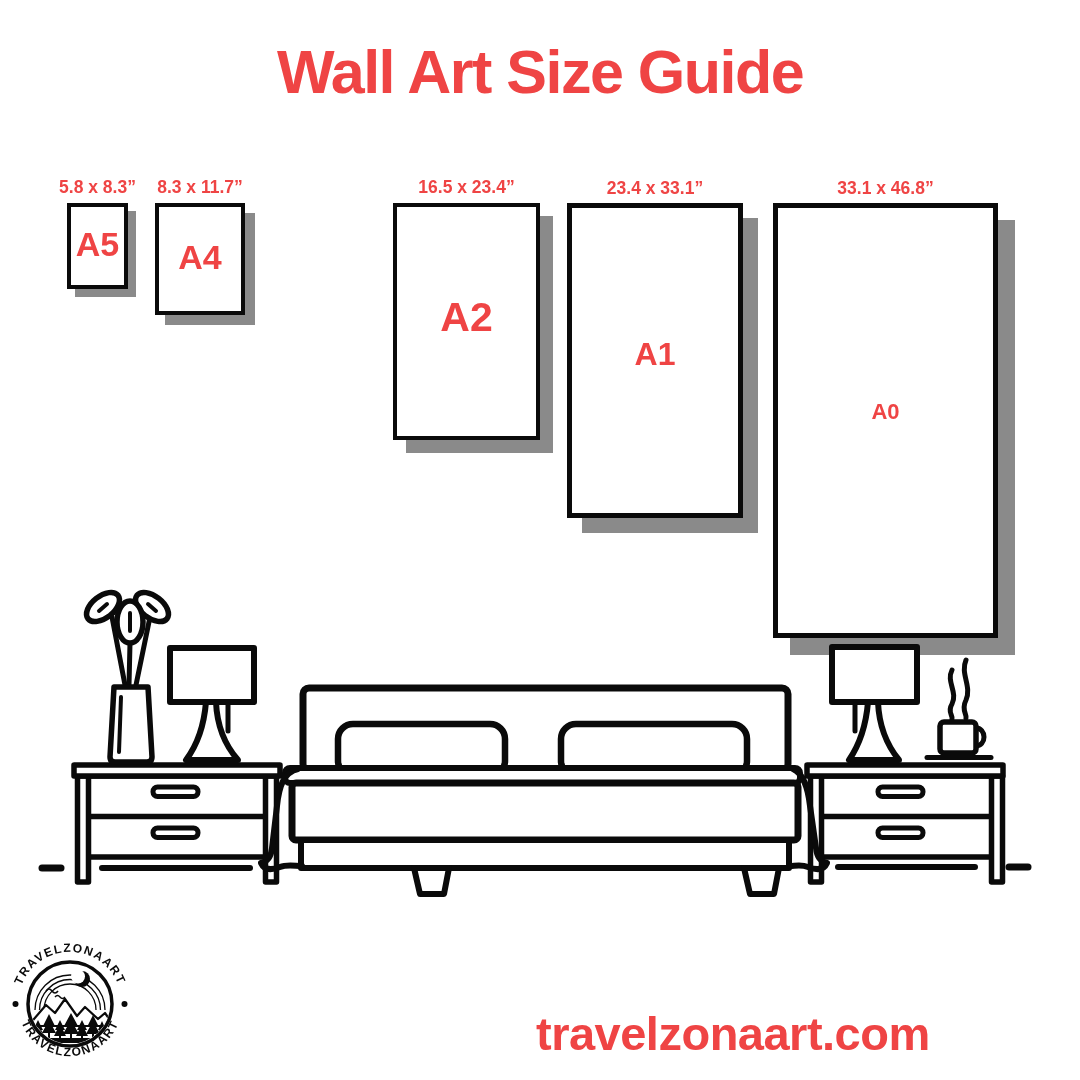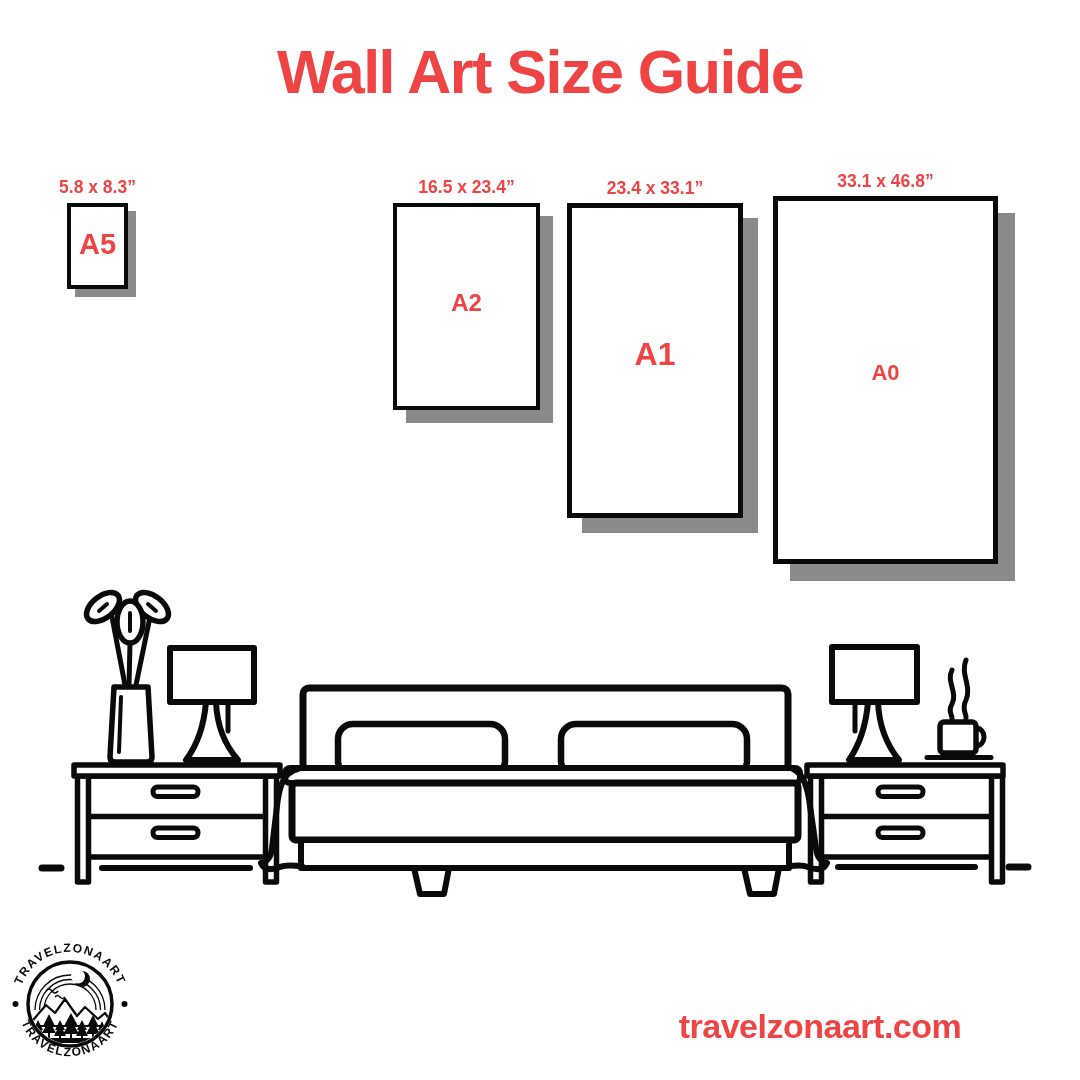--- a/index.html
+++ b/index.html
@@ -24,45 +24,49 @@
     position:absolute;top:48%;left:50%;transform:translate(-50%,-50%);
     font-weight:bold;line-height:1;
   }
   .scene{position:absolute;left:0;top:580px;width:1080px;height:330px;}
   .logo{position:absolute;left:2px;top:934px;width:140px;height:140px;}
   .logo text{
     font-family:"Liberation Sans",sans-serif;font-weight:bold;font-size:12px;
     letter-spacing:1.5px;fill:#0a0a0a;
   }
   .website{
-    position:absolute;top:1008px;left:560px;width:520px;text-align:center;
-    font-size:34px;font-weight:bold;letter-spacing:-0.5px;line-height:1.1;
+    position:absolute;top:1008px;left:536px;width:520px;text-align:left;
+    font-size:47px;font-weight:bold;letter-spacing:-0.5px;line-height:1.1;
   }
 </style>
 </head>
 <body>
 
 <div class="canvas">
 
   <div class="title">Wall Art Size Guide</div>
 
   <div class="size-guide">
       <div class="size-card" style="left: 67px; top: 203px; width: 61px; height: 86px; border-width: 4px; border-color: rgb(10, 10, 10); box-shadow: rgb(138, 138, 138) 8px 8px 0px 0px;">
         <div class="size-dims">5.8 x 8.3”</div>
-        <span class="size-name" style="font-size: 29px;">A5</span>
+        <span class="size-name" style="font-size: 34px;">A5</span>
       </div>
-      <div class="size-card" style="left: 393px; top: 203px; width: 147px; height: 207px; border-width: 4px; border-color: rgb(10, 10, 10); box-shadow: rgb(138, 138, 138) 13px 13px 0px 0px;">
+      <div class="size-card" style="left: 155px; top: 203px; width: 90px; height: 112px; border-width: 4px; border-color: rgb(10, 10, 10); box-shadow: rgb(138, 138, 138) 10px 10px 0px 0px;">
+        <div class="size-dims">8.3 x 11.7”</div>
+        <span class="size-name" style="font-size: 34px;">A4</span>
+      </div>
+      <div class="size-card" style="left: 393px; top: 203px; width: 147px; height: 237px; border-width: 4px; border-color: rgb(10, 10, 10); box-shadow: rgb(138, 138, 138) 13px 13px 0px 0px;">
         <div class="size-dims">16.5 x 23.4”</div>
-        <span class="size-name" style="font-size: 24px;">A2</span>
+        <span class="size-name" style="font-size: 41px;">A2</span>
       </div>
       <div class="size-card" style="left: 567px; top: 203px; width: 176px; height: 315px; border-width: 5px; border-color: rgb(10, 10, 10); box-shadow: rgb(138, 138, 138) 15px 15px 0px 0px;">
         <div class="size-dims">23.4 x 33.1”</div>
         <span class="size-name" style="font-size: 32px;">A1</span>
       </div>
-      <div class="size-card" style="left: 773px; top: 196px; width: 225px; height: 368px; border-width: 5px; border-color: rgb(10, 10, 10); box-shadow: rgb(138, 138, 138) 17px 17px 0px 0px;">
+      <div class="size-card" style="left: 773px; top: 203px; width: 225px; height: 435px; border-width: 5px; border-color: rgb(10, 10, 10); box-shadow: rgb(138, 138, 138) 17px 17px 0px 0px;">
         <div class="size-dims">33.1 x 46.8”</div>
         <span class="size-name" style="font-size: 22px;">A0</span>
       </div>
     </div>
 
   <svg class="scene" viewBox="0 580 1080 330" fill="none" stroke="#0a0a0a" stroke-linecap="round" stroke-linejoin="round">
 
     <g>
       <rect x="88" y="776" width="178" height="81" stroke-width="5.5" fill="#fff"></rect>
       <line x1="88" y1="816.5" x2="266" y2="816.5" stroke-width="5.5"></line>

